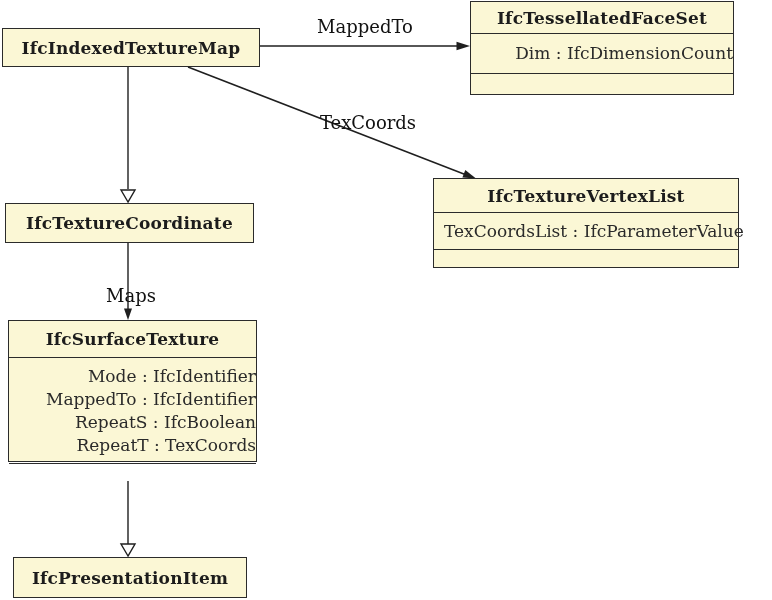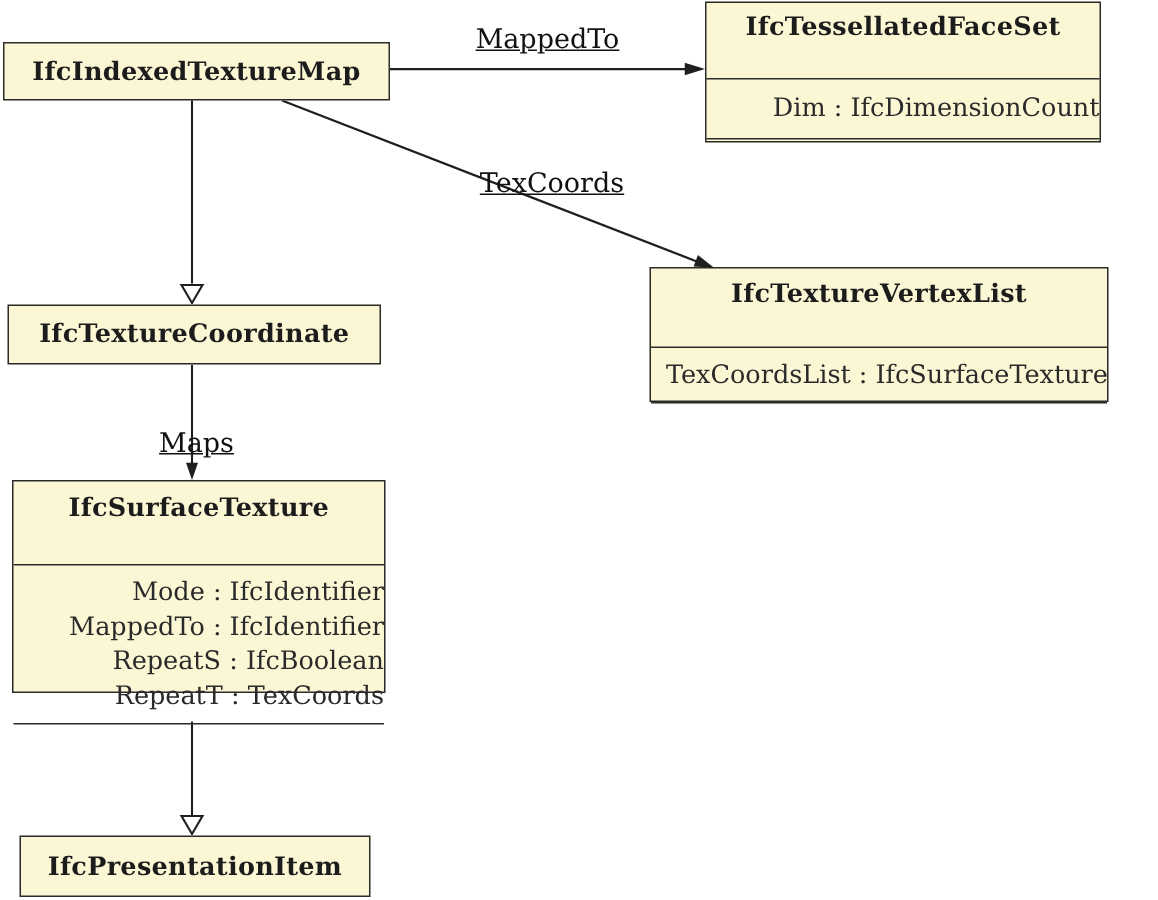--- a/index.html
+++ b/index.html
@@ -14,27 +14,26 @@
     background:#FBF7D5;border:1.6px solid #2b2b2b;
     display:flex;flex-direction:column;text-align:right;
   }
   .node .title{
     flex:0 0 auto;display:flex;align-items:center;justify-content:center;
     font-weight:bold;font-size:17px;letter-spacing:0.2px;white-space:nowrap;
   }
   .single .title{flex:1 1 auto;}
   .compartment{box-sizing:border-box;border-top:1.1px solid #2b2b2b;flex:0 0 auto;}
   .attrs{display:flex;flex-direction:column;justify-content:center;
-    font-size:17px;color:#2a2a2a;line-height:23px;padding-left:18px;white-space:nowrap;margin-top:19px;}
+    font-size:17px;color:#2a2a2a;line-height:23px;padding-left:18px;white-space:nowrap;}
   .attrs.tight{padding-left:10px;}
   .empty{flex:1 1 auto;}
   .edge-label{
     position:absolute;font-size:18px;color:#111;white-space:nowrap;
     transform:translateX(-50%);
-    text-decoration:underline;
   }
 </style>
 </head>
 <body>
 
 <div class="canvas">
 
   <svg class="edges" width="772" height="600" viewBox="0 0 772 600">
 
     <line x1="260" y1="46" x2="458" y2="46" stroke="#1f1f1f" stroke-width="1.5"></line>
@@ -61,21 +60,21 @@
     <div class="title" style="height:31px">IfcTessellatedFaceSet</div>
     <div class="compartment attrs" style="height:40px">
       <div>Dim : IfcDimensionCount</div>
     </div>
     <div class="compartment empty"></div>
   </div>
 
   <div class="node" style="left:433px;top:178px;width:306px;height:90px">
     <div class="title" style="height:33px">IfcTextureVertexList</div>
     <div class="compartment attrs tight" style="height:37px">
-      <div>TexCoordsList : IfcSurfaceTexture</div>
+      <div>TexCoordsList : IfcParameterValue</div>
     </div>
     <div class="compartment empty"></div>
   </div>
 
   <div class="node single" style="left:5px;top:203px;width:249px;height:40px">
     <div class="title">IfcTextureCoordinate</div>
   </div>
 
   <div class="node" style="left:8px;top:320px;width:249px;height:142px">
     <div class="title" style="height:36px">IfcSurfaceTexture</div>

